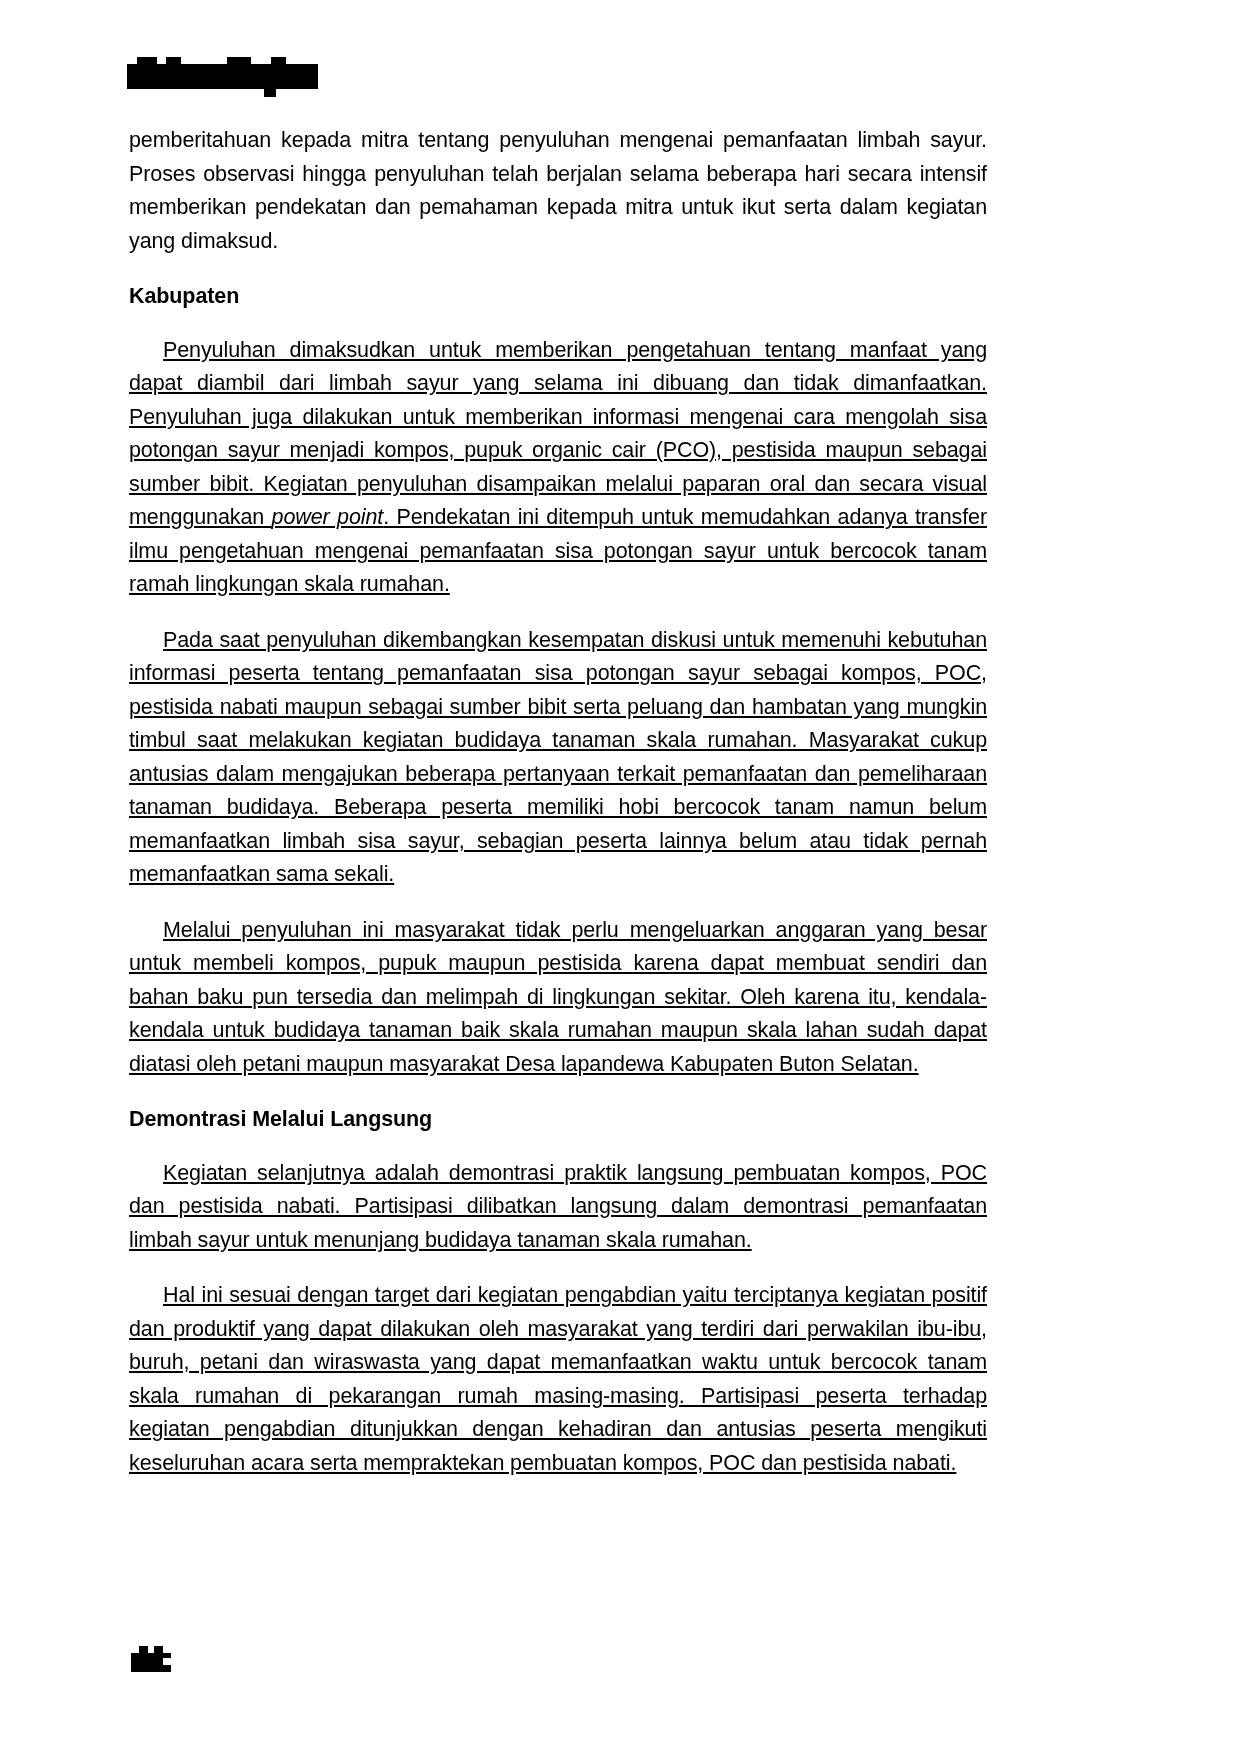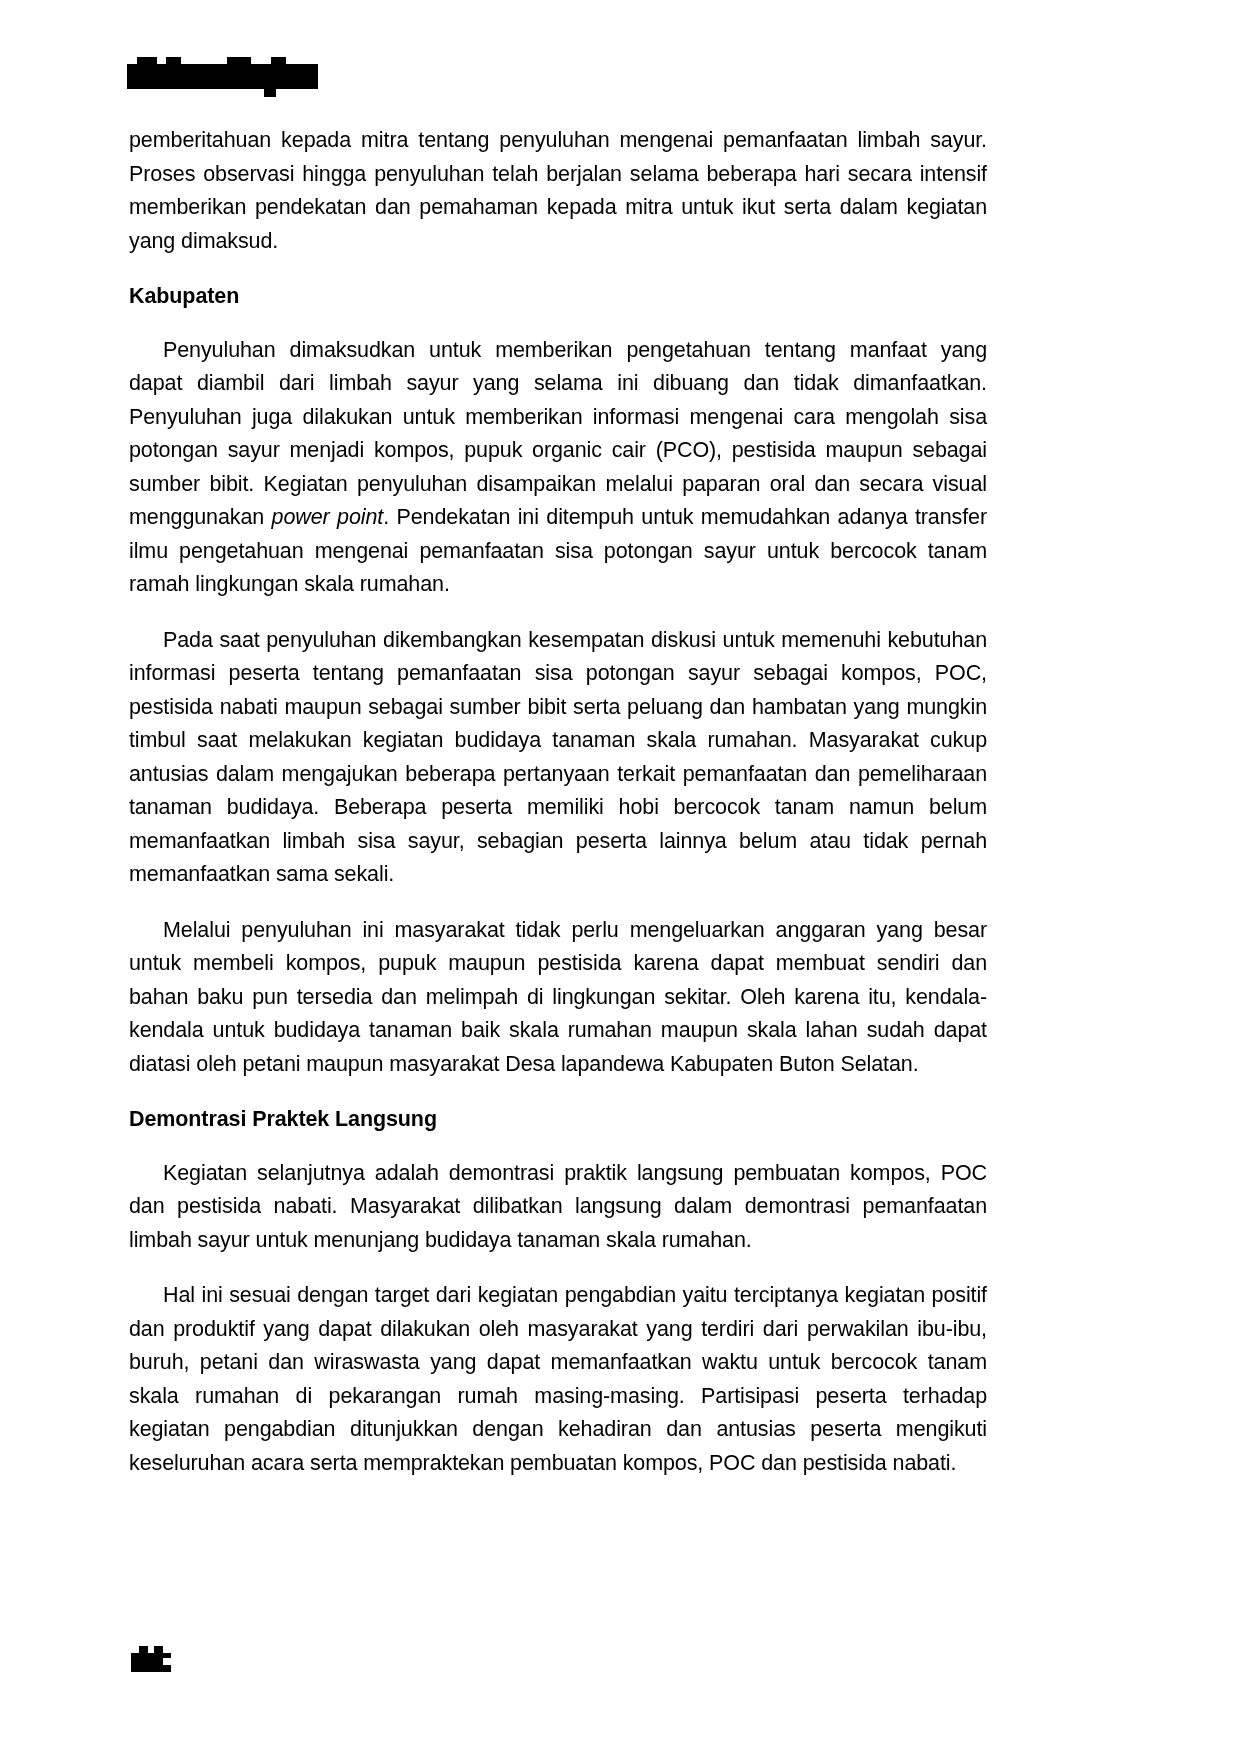--- a/index.html
+++ b/index.html
@@ -49,20 +49,21 @@
   p.body-text {
     margin: 0 0 22px 0;
     font-size: 21.5px;
     line-height: 33.5px;
     text-align: justify;
     text-justify: inter-word;
     letter-spacing: -0.1px;
   }
   p.body-text.indented {
     text-indent: 34px;
+    text-decoration: underline;
   }
   h3.section-heading {
     margin: 0 0 20px 0;
     font-size: 21.5px;
     line-height: 33.5px;
     font-weight: bold;
     text-align: left;
     letter-spacing: -0.1px;
   }
   .it { font-style: italic; }
@@ -99,23 +100,23 @@
     <p class="body-text">pemberitahuan kepada mitra tentang penyuluhan mengenai pemanfaatan limbah sayur. Proses observasi hingga penyuluhan telah berjalan selama beberapa hari secara intensif memberikan pendekatan dan pemahaman kepada mitra untuk ikut serta dalam kegiatan yang dimaksud.</p>
 
     <h3 class="section-heading">Kabupaten</h3>
 
     <p class="body-text indented"><span>Penyuluhan dimaksudkan untuk memberikan pengetahuan tentang manfaat yang dapat diambil dari limbah sayur yang selama ini dibuang dan tidak dimanfaatkan. Penyuluhan juga dilakukan untuk memberikan informasi mengenai cara mengolah sisa potongan sayur menjadi kompos, pupuk organic cair (PCO), pestisida maupun sebagai sumber bibit. Kegiatan penyuluhan disampaikan melalui paparan oral dan secara visual menggunakan </span><span class="it">power point</span><span>. Pendekatan ini ditempuh untuk memudahkan adanya transfer ilmu pengetahuan mengenai pemanfaatan sisa potongan sayur untuk bercocok tanam ramah lingkungan skala rumahan.</span></p>
 
     <p class="body-text indented">Pada saat penyuluhan dikembangkan kesempatan diskusi untuk memenuhi kebutuhan informasi peserta tentang pemanfaatan sisa potongan sayur sebagai kompos, POC, pestisida nabati maupun sebagai sumber bibit serta peluang dan hambatan yang mungkin timbul saat melakukan kegiatan budidaya tanaman skala rumahan. Masyarakat cukup antusias dalam mengajukan beberapa pertanyaan terkait pemanfaatan dan pemeliharaan tanaman budidaya. Beberapa peserta memiliki hobi bercocok tanam  namun belum memanfaatkan limbah sisa sayur, sebagian peserta lainnya belum atau tidak pernah memanfaatkan sama sekali.</p>
 
     <p class="body-text indented">Melalui penyuluhan ini masyarakat tidak perlu mengeluarkan anggaran yang besar untuk membeli kompos, pupuk maupun pestisida karena dapat membuat sendiri dan bahan baku pun tersedia dan melimpah di lingkungan sekitar. Oleh karena itu, kendala-kendala untuk budidaya tanaman baik skala rumahan maupun skala lahan sudah dapat diatasi oleh petani maupun masyarakat Desa lapandewa Kabupaten Buton Selatan.</p>
 
-    <h3 class="section-heading">Demontrasi Praktek Langsung</h3>
+    <h3 class="section-heading">Demontrasi Melalui Langsung</h3>
 
-    <p class="body-text indented">Kegiatan selanjutnya adalah demontrasi praktik langsung pembuatan kompos, POC dan pestisida nabati. Masyarakat dilibatkan langsung dalam demontrasi pemanfaatan limbah sayur untuk menunjang budidaya tanaman skala rumahan.</p>
+    <p class="body-text indented">Kegiatan selanjutnya adalah demontrasi praktik langsung pembuatan kompos, POC dan pestisida nabati. Partisipasi dilibatkan langsung dalam demontrasi pemanfaatan limbah sayur untuk menunjang budidaya tanaman skala rumahan.</p>
 
     <p class="body-text indented">Hal ini sesuai dengan target dari kegiatan pengabdian yaitu terciptanya kegiatan positif dan produktif  yang dapat dilakukan oleh masyarakat yang terdiri dari perwakilan ibu-ibu, buruh, petani dan wiraswasta yang dapat memanfaatkan waktu untuk bercocok tanam skala rumahan di pekarangan rumah masing-masing. Partisipasi peserta terhadap kegiatan pengabdian ditunjukkan dengan kehadiran dan antusias peserta mengikuti keseluruhan acara serta mempraktekan pembuatan kompos, POC dan pestisida nabati.</p>
 
   </div>
 
   <div class="footer-area">
     <div class="redaction ftr-main"></div>
     <div class="redaction ftr-asc-1"></div>
     <div class="redaction ftr-asc-2"></div>
     <div class="redaction ftr-notch"></div>

